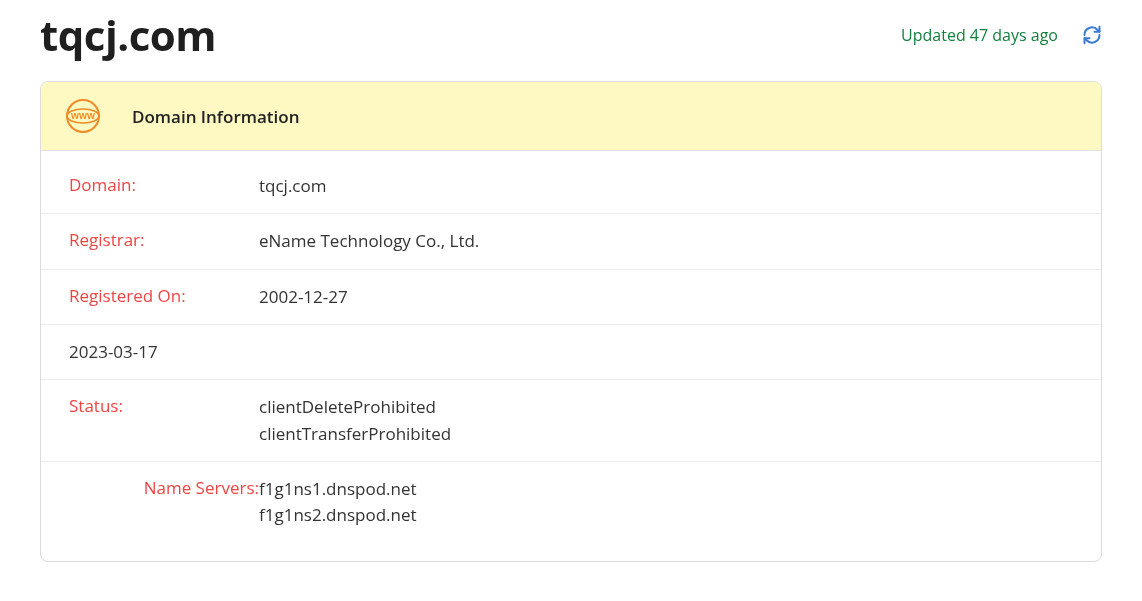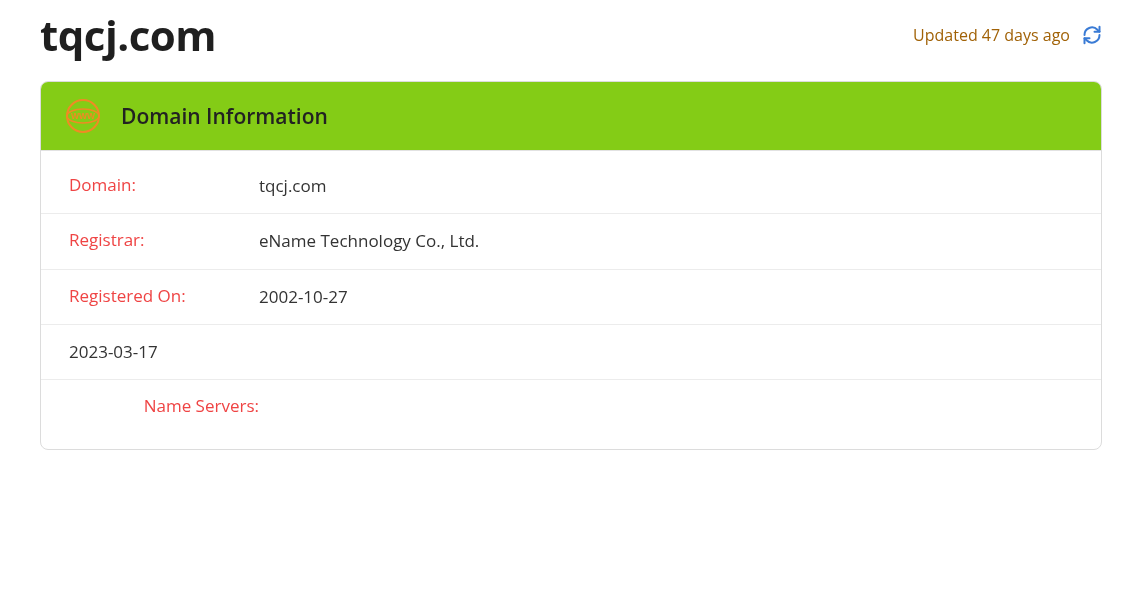--- a/index.html
+++ b/index.html
@@ -20,43 +20,42 @@
   }
   .domain-title {
     font-size: 42px;
     font-weight: 700;
     color: #1f1f1f;
     letter-spacing: -0.5px;
   }
   .updated-wrap {
     display: flex;
     align-items: center;
-    gap: 12px;
-    color: #a16207;
+    gap: 24px;
+    color: #15803d;
     font-size: 16px;
   }
   .refresh-icon svg { display: block; }
   .card {
     border: 1px solid #dcdcdc;
     border-radius: 8px;
     overflow: hidden;
   }
   .card-header {
-    background: #84cc16;
+    background: #fef9c3;
     border-bottom: 1px solid #e2e2e2;
     padding: 16px 24px;
     display: flex;
     align-items: center;
-    gap: 12px;
+    gap: 31px;
   }
   .card-title {
-    font-size: 21px;
+    font-size: 17px;
     font-weight: 600;
     color: #222;
-    margin-left: 8px;
   }
   .www-icon svg { display: block; }
   .card-body {
     padding: 8px 0 18px 0;
   }
   .row {
     display: flex;
     padding: 14px 28px;
     border-bottom: 1px solid #ececec;
     font-size: 17px;
@@ -110,27 +109,34 @@
       <div class="value">tqcj.com</div>
     </div>
 
     <div class="row">
       <div class="label">Registrar:</div>
       <div class="value">eName Technology Co., Ltd.</div>
     </div>
 
     <div class="row">
       <div class="label">Registered On:</div>
-      <div class="value">2002-10-27</div>
+      <div class="value">2002-12-27</div>
     </div>
 
 
     <div class="row">
       <div class="value">2023-03-17</div>
     </div>
 
+    <div class="row">
+      <div class="label">Status:</div>
+      <div class="value multi-line">clientDeleteProhibited
+clientTransferProhibited</div>
+    </div>
 
     <div class="row">
       <div class="label">Name Servers:</div>
+      <div class="value multi-line">f1g1ns1.dnspod.net
+f1g1ns2.dnspod.net</div>
     </div>
 
   </div>
 </div>
 
 </body></html>

